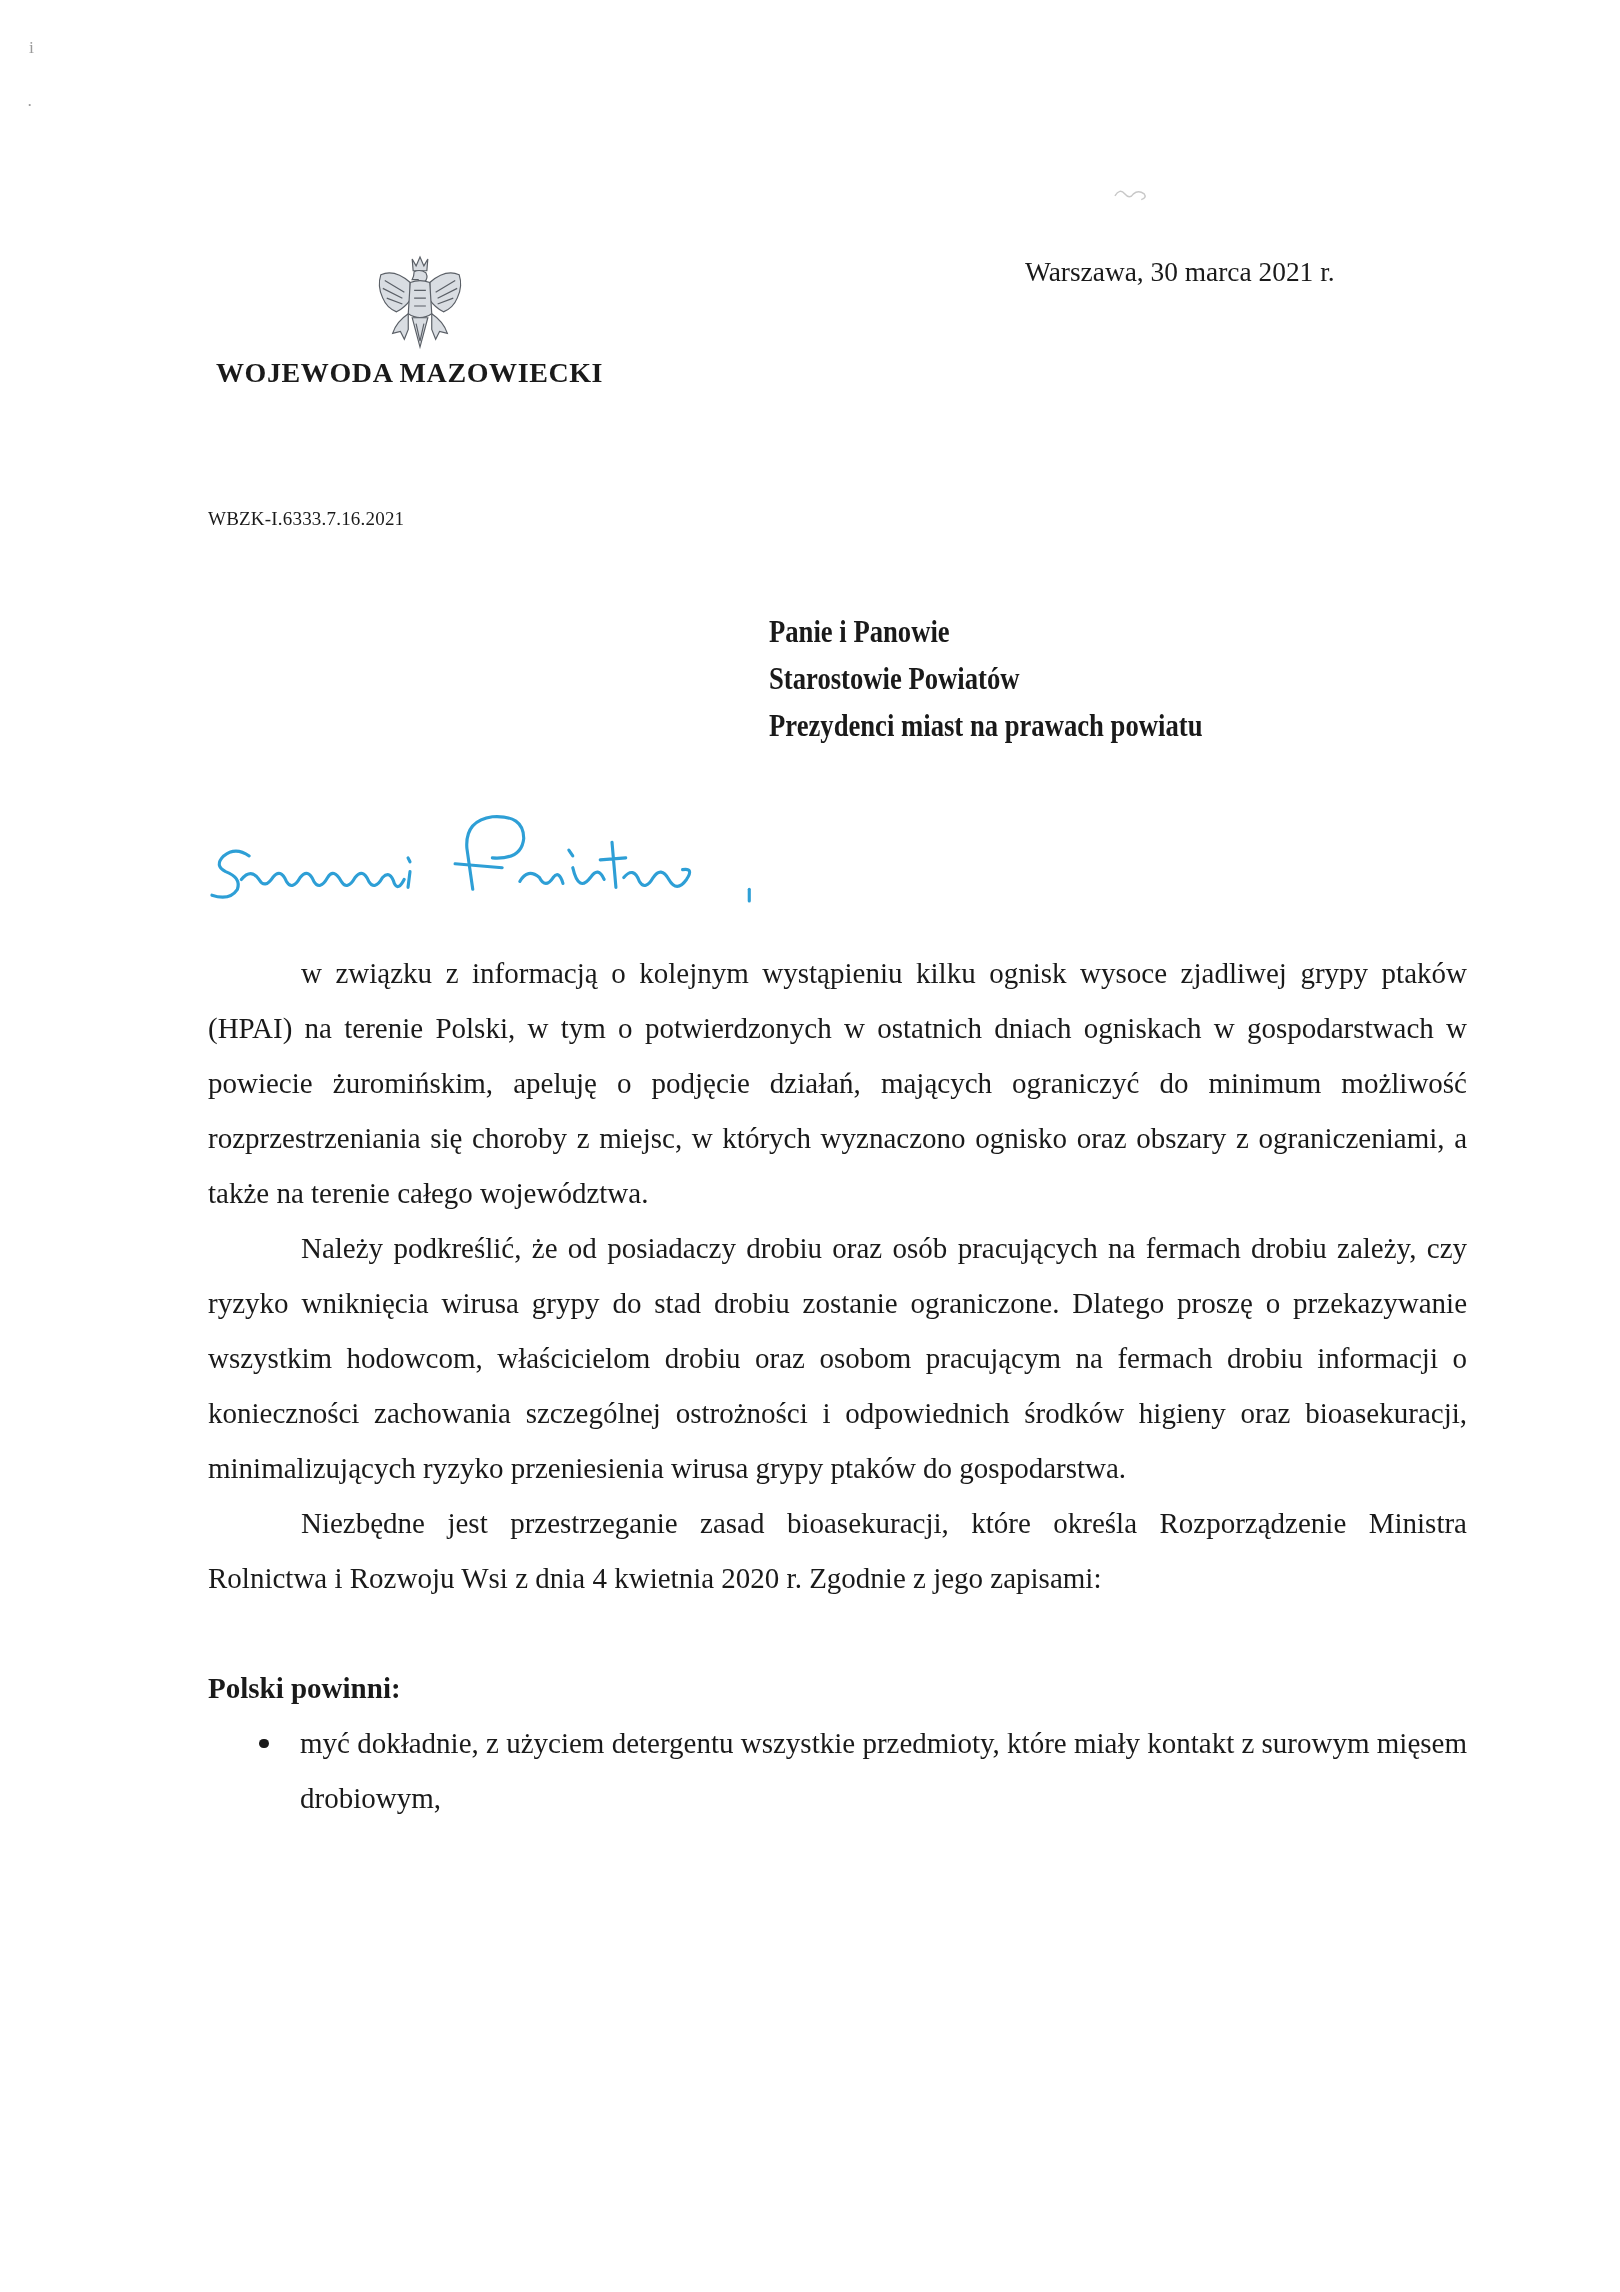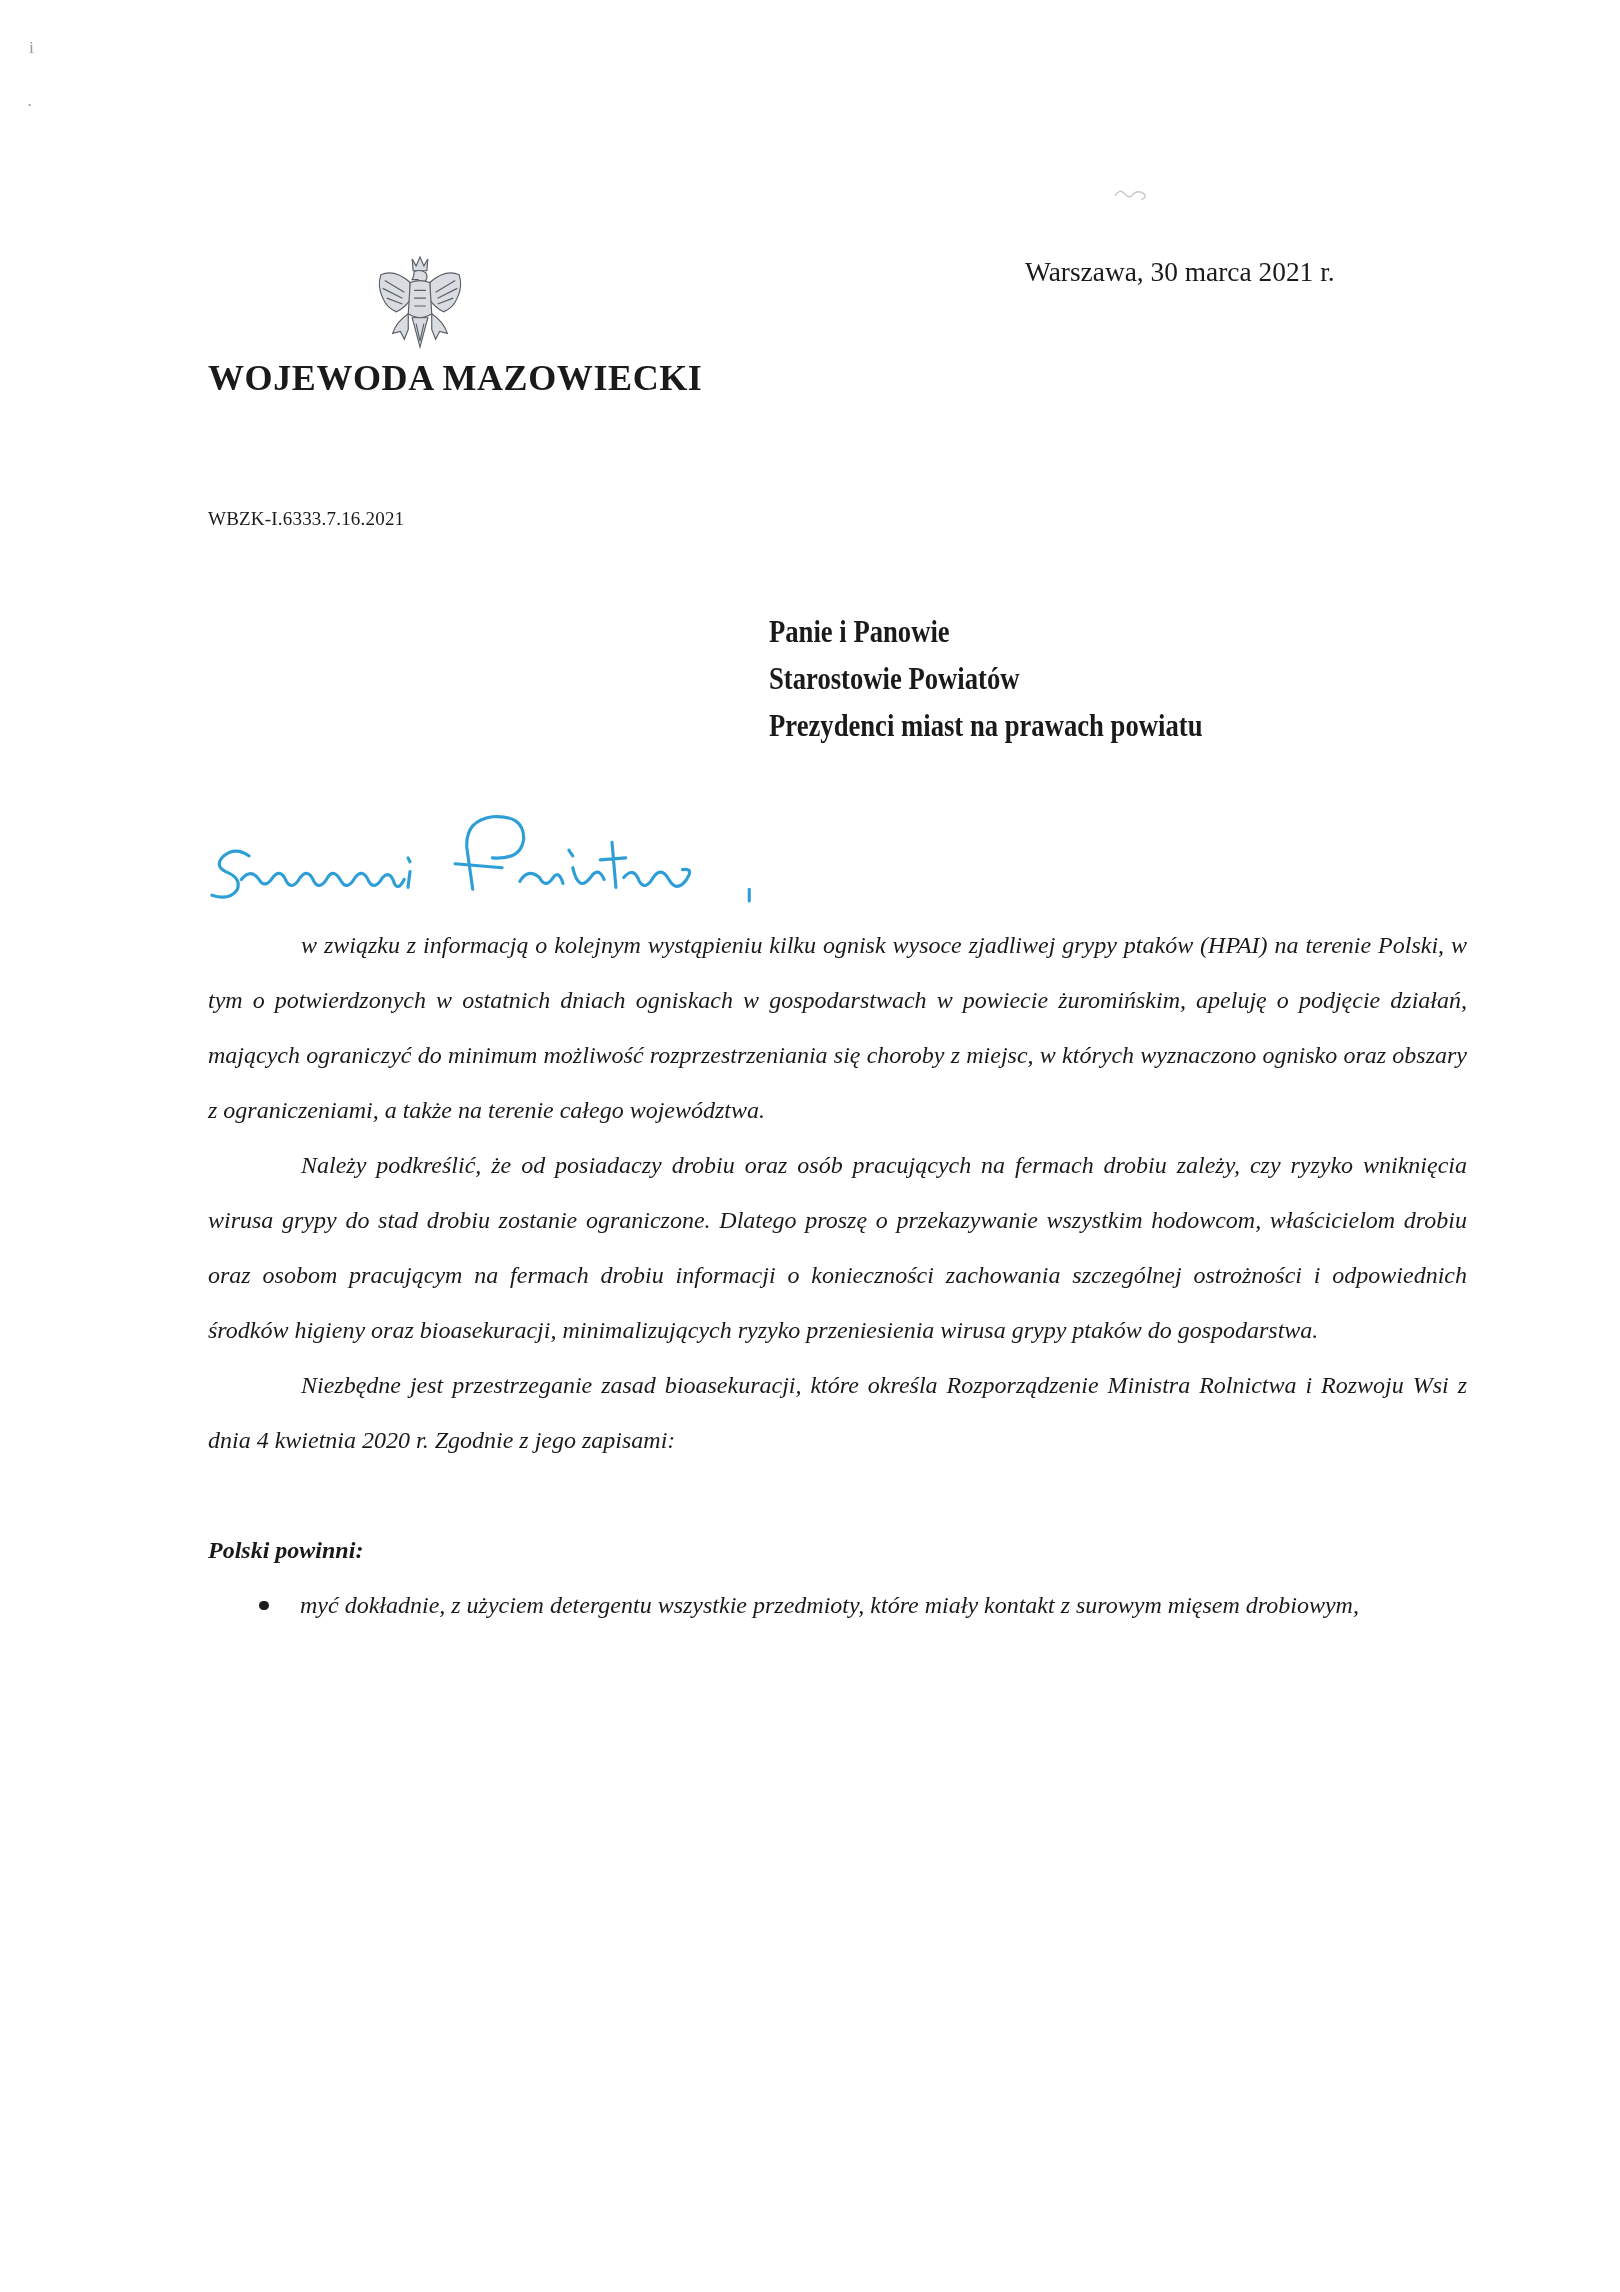--- a/index.html
+++ b/index.html
@@ -6,34 +6,33 @@
   body {
     width: 1620px; height: 2293px; position: relative; overflow: hidden;
     font-family: "Liberation Serif", "DejaVu Serif", serif;
     color: #1a1a1a;
   }
   .abs { position: absolute; }
   .stray { color: #9a9a9a; font-size: 17.6px; }
   .stray-scribble { width: 39px; height: 17.6px; }
   .crest { left: 375px; top: 253px; width: 90px; height: 104px; }
   .authority {
-    left: 208px; top: 357px; font-size: 36px; font-weight: bold;
+    left: 216px; top: 357px; font-size: 28px; font-weight: bold;
     letter-spacing: 0.6px; white-space: nowrap;
   }
   .date { left: 1025px; top: 257px; font-size: 27.4px; white-space: nowrap; }
   .ref { left: 208px; top: 508px; font-size: 19px; letter-spacing: 0.2px; white-space: nowrap; }
   .addressees {
     left: 769px; top: 608px; font-size: 31px; font-weight: bold; line-height: 47px;
     transform: scaleX(0.86); transform-origin: left top; white-space: nowrap;
   }
   .salutation { left: 208px; top: 799px; width: 706px; height: 108px; }
   .body-text {
-    left: 208px; top: 918px; width: 1259px; font-size: 24px; line-height: 55px;
+    left: 208px; top: 946px; width: 1259px; font-size: 29px; line-height: 55px;
     text-align: justify;
-    font-style: italic;
   }
   .body-text p { margin: 0; text-indent: 93px; }
   .list-heading { font-weight: bold; text-indent: 0 !important; margin-top: 55px !important; }
   ul.bullets { list-style: none; margin: 0; padding: 0; }
   ul.bullets li { position: relative; padding-left: 92px; text-align: justify; }
   ul.bullets li .dot {
     position: absolute; left: 51px; top: 22.5px; width: 9.8px; height: 9.8px;
     background: #1a1a1a; border-radius: 50%;
   }
 </style>

